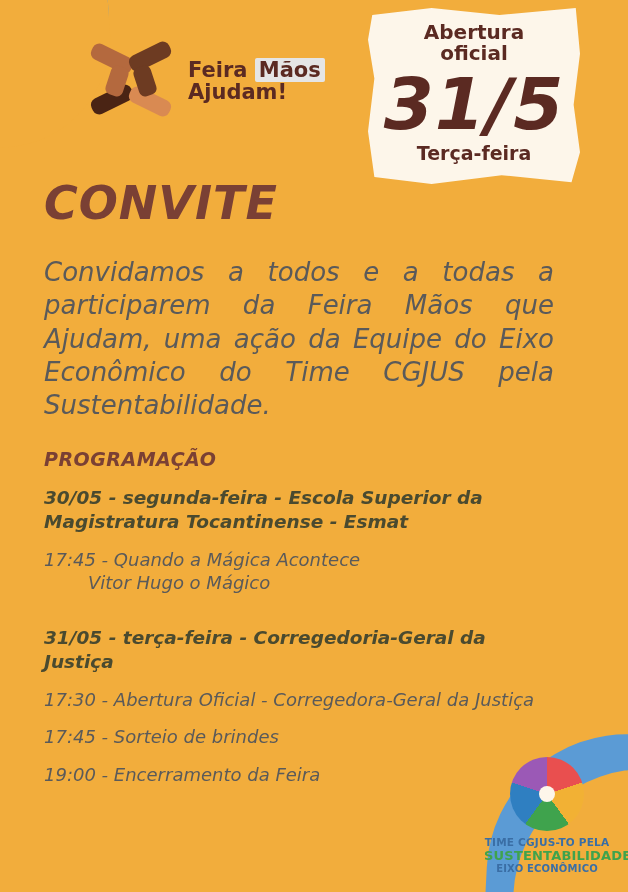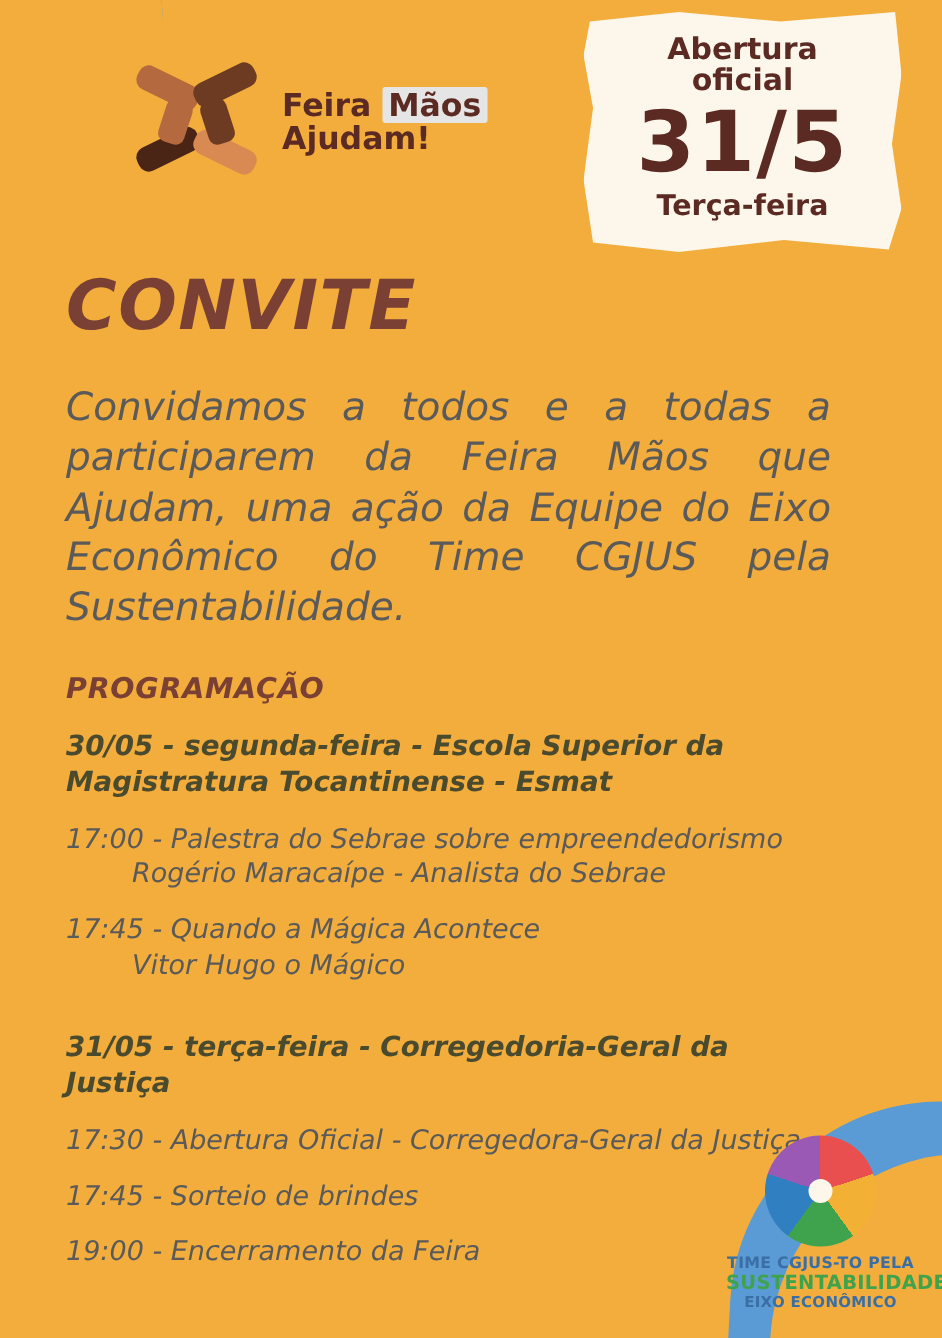--- a/index.html
+++ b/index.html
@@ -108,40 +108,41 @@
   .brand .line3 { }
   .brand .hl {
     background: #e5e5e5;
     padding: 0 4px;
     border-radius: 2px;
   }
 
   
   .date-card {
     position: absolute;
-    right: 27px;
+    right: 48px;
     top: 8px;
     width: 192px;
     padding: 14px 10px 20px;
     background: #fdf6ea;
     text-align: center;
     color: #5b2a22;
     clip-path: polygon(2% 4%, 30% 0%, 62% 4%, 98% 0%, 100% 26%, 97% 55%, 100% 82%, 96% 99%, 63% 95%, 30% 100%, 3% 96%, 0% 70%, 3% 40%, 0% 18%);
   }
   .date-card .abertura {
     font-size: 20px;
     font-weight: bold;
     line-height: 1.05;
   }
   .date-card .big {
-    font-size: 56px;
+    font-size: 72px;
     font-weight: bold;
     letter-spacing: 1px;
     line-height: 1.0;
     margin: 4px 0 2px;
+    font-style: italic;
   }
   .date-card .weekday {
     font-size: 19px;
     font-weight: bold;
   }
 
   
   .content {
     position: absolute;
     left: 44px;
@@ -286,25 +287,20 @@
   <div class="content">
 
     <h1 class="title">CONVITE</h1>
 
     <p class="intro">Convidamos a todos e a todas a participarem da Feira Mãos que Ajudam, uma ação da Equipe do Eixo Econômico do Time CGJUS pela Sustentabilidade.</p>
 
     <div class="section-label">PROGRAMAÇÃO</div>
 
     <div class="day-head">30/05 - segunda-feira - Escola Superior da Magistratura Tocantinense - Esmat</div>
 
-    <div class="item">
-      <span>17:00</span> -
-      <span>Palestra do Sebrae sobre empreendedorismo</span>
-      <span class="sub">Rogério Maracaípe - Analista do  Sebrae</span>
-    </div>
 
     <div class="item">
       <span>17:45</span> -
       <span>Quando a Mágica Acontece</span>
       <span class="sub">Vitor Hugo o Mágico</span>
     </div>
 
     <div class="gap"></div>
 
     <div class="day-head">31/05 - terça-feira - Corregedoria-Geral da Justiça</div>

